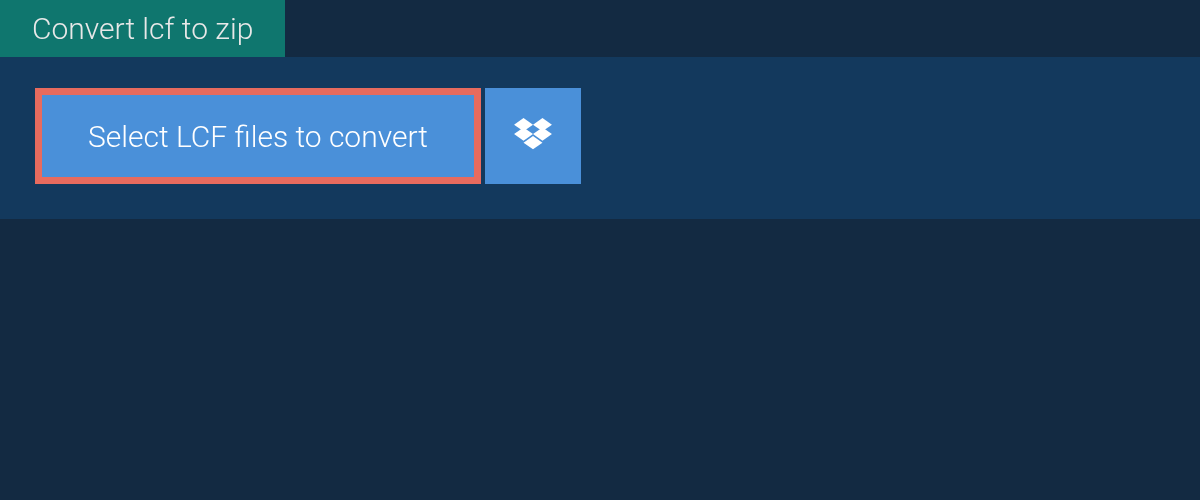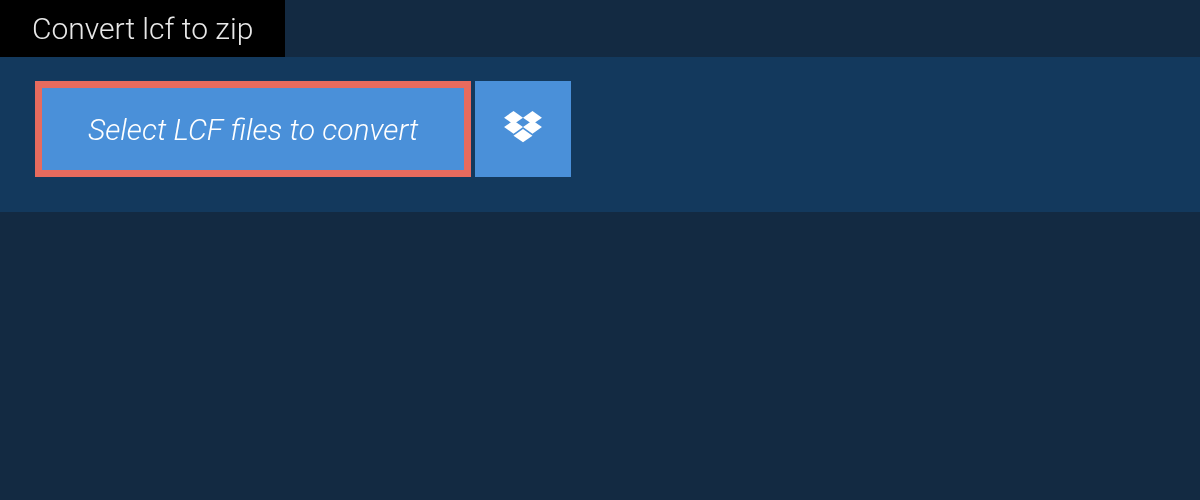--- a/index.html
+++ b/index.html
@@ -20,34 +20,33 @@
       background-color: #132a42;
     }
     .content-panel {
       background-color: #13395d;
       position: relative;
     }
     .tab {
       position: absolute;
       top: -57px;
       left: 0;
-      background-color: #000000;
+      background-color: #0f766e;
       color: #e8e8e8;
       font-size: 30px;
       font-weight: 300;
       padding: 14px 32px;
       height: 57px;
       display: flex;
       align-items: center;
     }
     .button-row {
       display: flex;
-      padding: 24px 35px 35px 35px;
+      padding: 31px 35px 35px 35px;
       gap: 4px;
-      font-style: italic;
     }
     .select-button {
       background-color: #4a90d9;
       color: #ffffff;
       font-size: 30px;
       font-weight: 300;
       border: 7px solid #e76b5e;
       padding: 24px 46px;
       cursor: pointer;
       display: flex;

